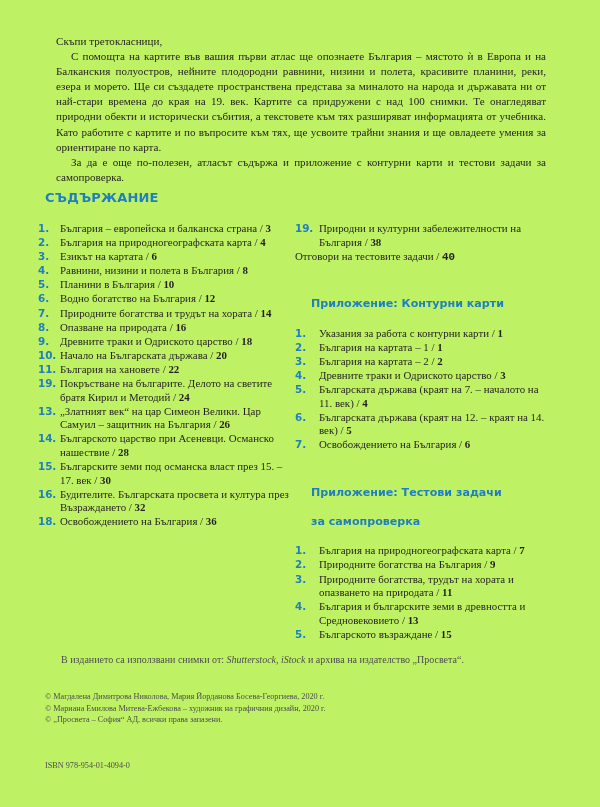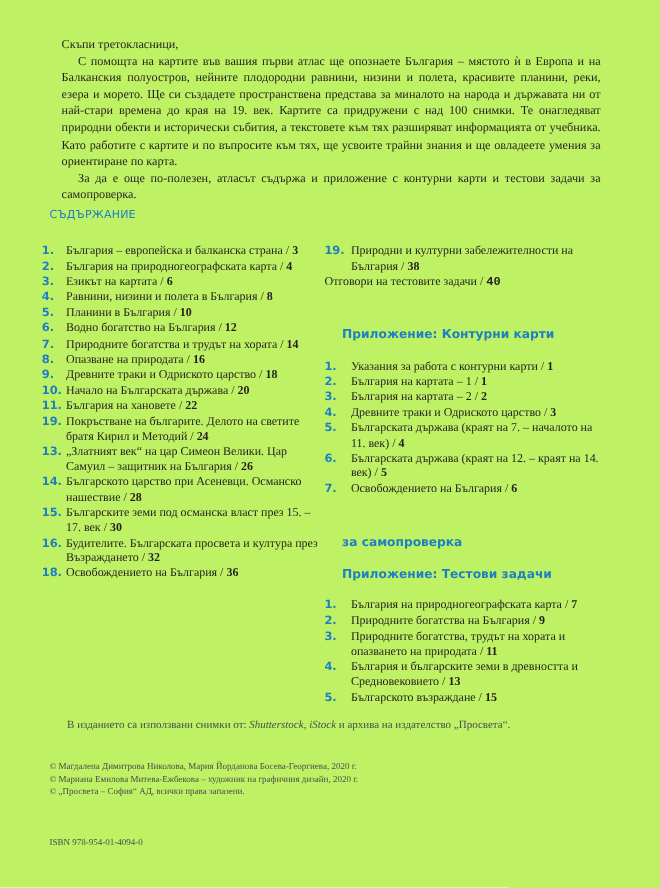--- a/index.html
+++ b/index.html
@@ -37,22 +37,22 @@
   .intro p.ind {
     text-indent: 15px;
   }
 
   
   .section-title {
     position: absolute;
     left: 45px;
     top: 190px;
     font-family: "DejaVu Sans", "Liberation Sans", sans-serif;
-    font-size: 10px;
-    font-weight: normal;
+    font-size: 13px;
+    font-weight: bold;
     letter-spacing: 0.2px;
     color: #1f7fc0;
   }
 
   
   .toc {
     position: absolute;
     left: 0;
     top: 222px;
     width: 600px;
@@ -211,22 +211,22 @@
           <li><span class="num">2.</span><span class="ttl">България на картата – 1 / </span><span class="pg">1</span></li>
           <li><span class="num">3.</span><span class="ttl">България на картата – 2 / </span><span class="pg">2</span></li>
           <li><span class="num">4.</span><span class="ttl">Древните траки и Одриското царство / </span><span class="pg">3</span></li>
           <li><span class="num">5.</span><span class="ttl">Българската държава (краят на 7. – началото на 11. век) / </span><span class="pg">4</span></li>
           <li><span class="num">6.</span><span class="ttl">Българската държава (краят на 12. – краят на 14. век) / </span><span class="pg">5</span></li>
           <li><span class="num">7.</span><span class="ttl">Освобождението на България / </span><span class="pg">6</span></li>
         </ol>
 
       <div class="gap-lg"></div>
 
+      <div class="sub-title">Приложение: Тестови задачи</div>
       <div class="sub-title">за самопроверка</div>
-      <div class="sub-title">Приложение: Тестови задачи</div>
       <ol class="toc-list" id="list-tests">
           <li><span class="num">1.</span><span class="ttl">България на природногеографската карта / </span><span class="pg">7</span></li>
           <li><span class="num">2.</span><span class="ttl">Природните богатства на България / </span><span class="pg">9</span></li>
           <li><span class="num">3.</span><span class="ttl">Природните богатства, трудът на хората и опазването на природата / </span><span class="pg">11</span></li>
           <li><span class="num">4.</span><span class="ttl">България и българските земи в древността и Средновековието / </span><span class="pg">13</span></li>
           <li><span class="num">5.</span><span class="ttl">Българското възраждане / </span><span class="pg">15</span></li>
         </ol>
 
     </div>
   </div>

